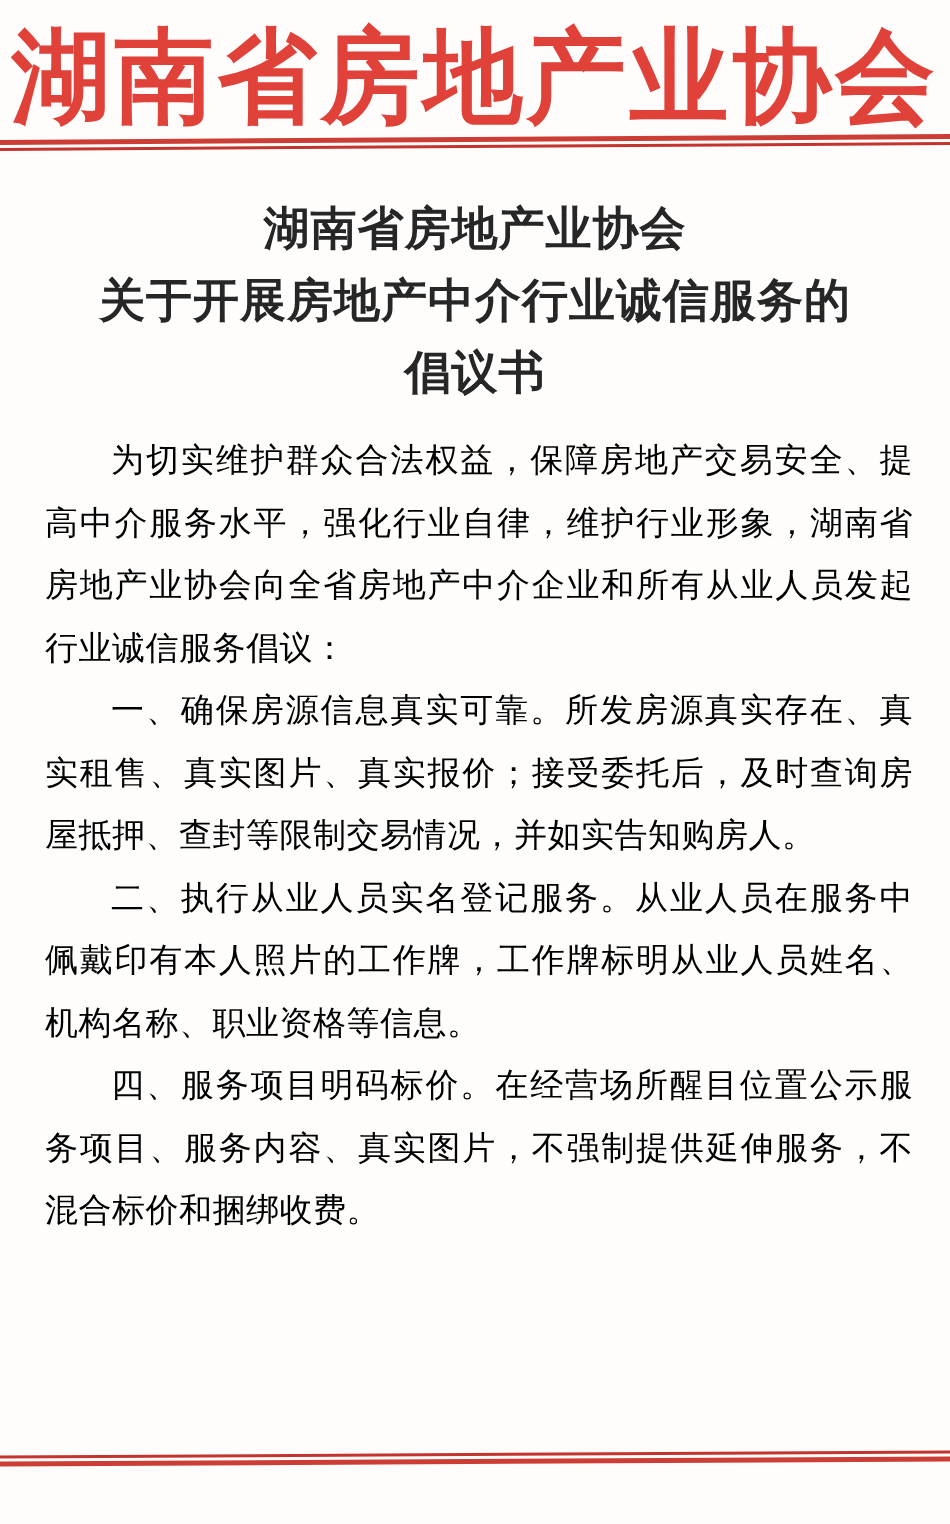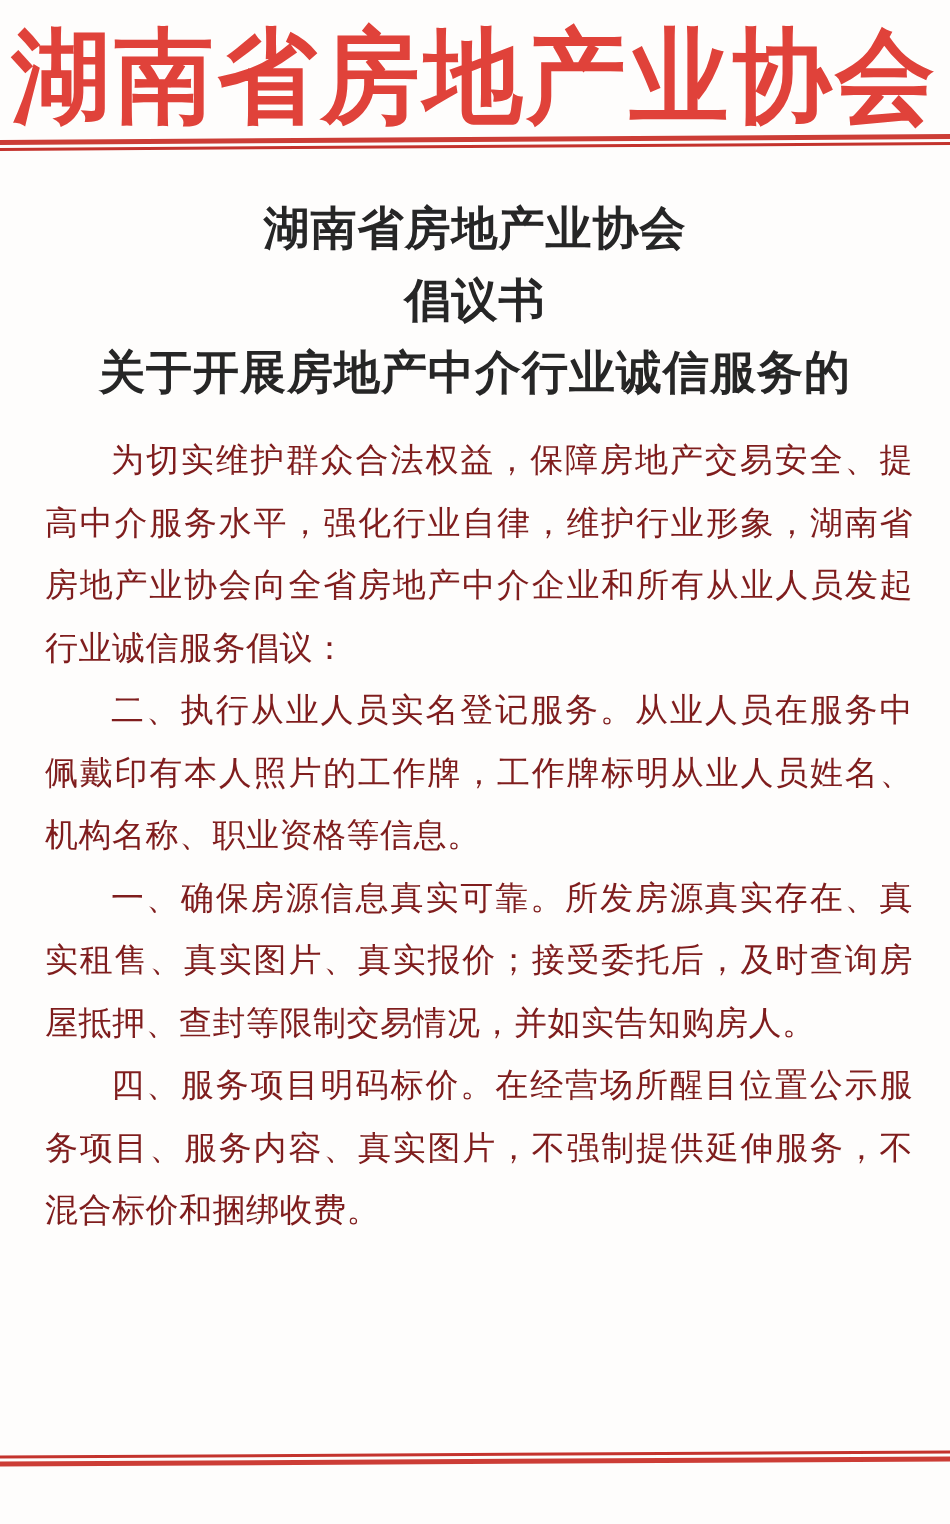--- a/index.html
+++ b/index.html
@@ -62,21 +62,21 @@
     line-height: 72px;
     letter-spacing: 1px;
   }
 
   
   .body-text {
     position: absolute;
     top: 429px;
     left: 45px;
     width: 868px;
-    color: #7f1d1d;
+    color: #000000;
   }
   .body-text p {
     margin: 0;
     font-size: 33px;
     line-height: 62.5px;
     text-align: justify;
     text-justify: inter-character;
     text-indent: 2em;
     letter-spacing: 0.5px;
   }
@@ -89,28 +89,28 @@
   <div class="banner-title">湖南省房地产业协会</div>
 
   <div class="rule-wrap rule-top">
     <div class="rule rule-thick"></div>
     <div class="rule rule-gap"></div>
     <div class="rule rule-thin"></div>
   </div>
 
   <div class="doc-title">
     <div class="t-line">湖南省房地产业协会</div>
+    <div class="t-line">关于开展房地产中介行业诚信服务的</div>
     <div class="t-line">倡议书</div>
-    <div class="t-line">关于开展房地产中介行业诚信服务的</div>
   </div>
 
   <div class="body-text">
     <p>为切实维护群众合法权益，保障房地产交易安全、提高中介服务水平，强化行业自律，维护行业形象，湖南省房地产业协会向全省房地产中介企业和所有从业人员发起行业诚信服务倡议：</p>
+    <p>一、确保房源信息真实可靠。所发房源真实存在、真实租售、真实图片、真实报价；接受委托后，及时查询房屋抵押、查封等限制交易情况，并如实告知购房人。</p>
     <p>二、执行从业人员实名登记服务。从业人员在服务中佩戴印有本人照片的工作牌，工作牌标明从业人员姓名、机构名称、职业资格等信息。</p>
-    <p>一、确保房源信息真实可靠。所发房源真实存在、真实租售、真实图片、真实报价；接受委托后，及时查询房屋抵押、查封等限制交易情况，并如实告知购房人。</p>
     <p>四、服务项目明码标价。在经营场所醒目位置公示服务项目、服务内容、真实图片，不强制提供延伸服务，不混合标价和捆绑收费。</p>
   </div>
 
   <div class="rule-wrap rule-bottom">
     <div class="rule rule-thin"></div>
     <div class="rule rule-gap"></div>
     <div class="rule rule-thick"></div>
   </div>
 
 </div>

